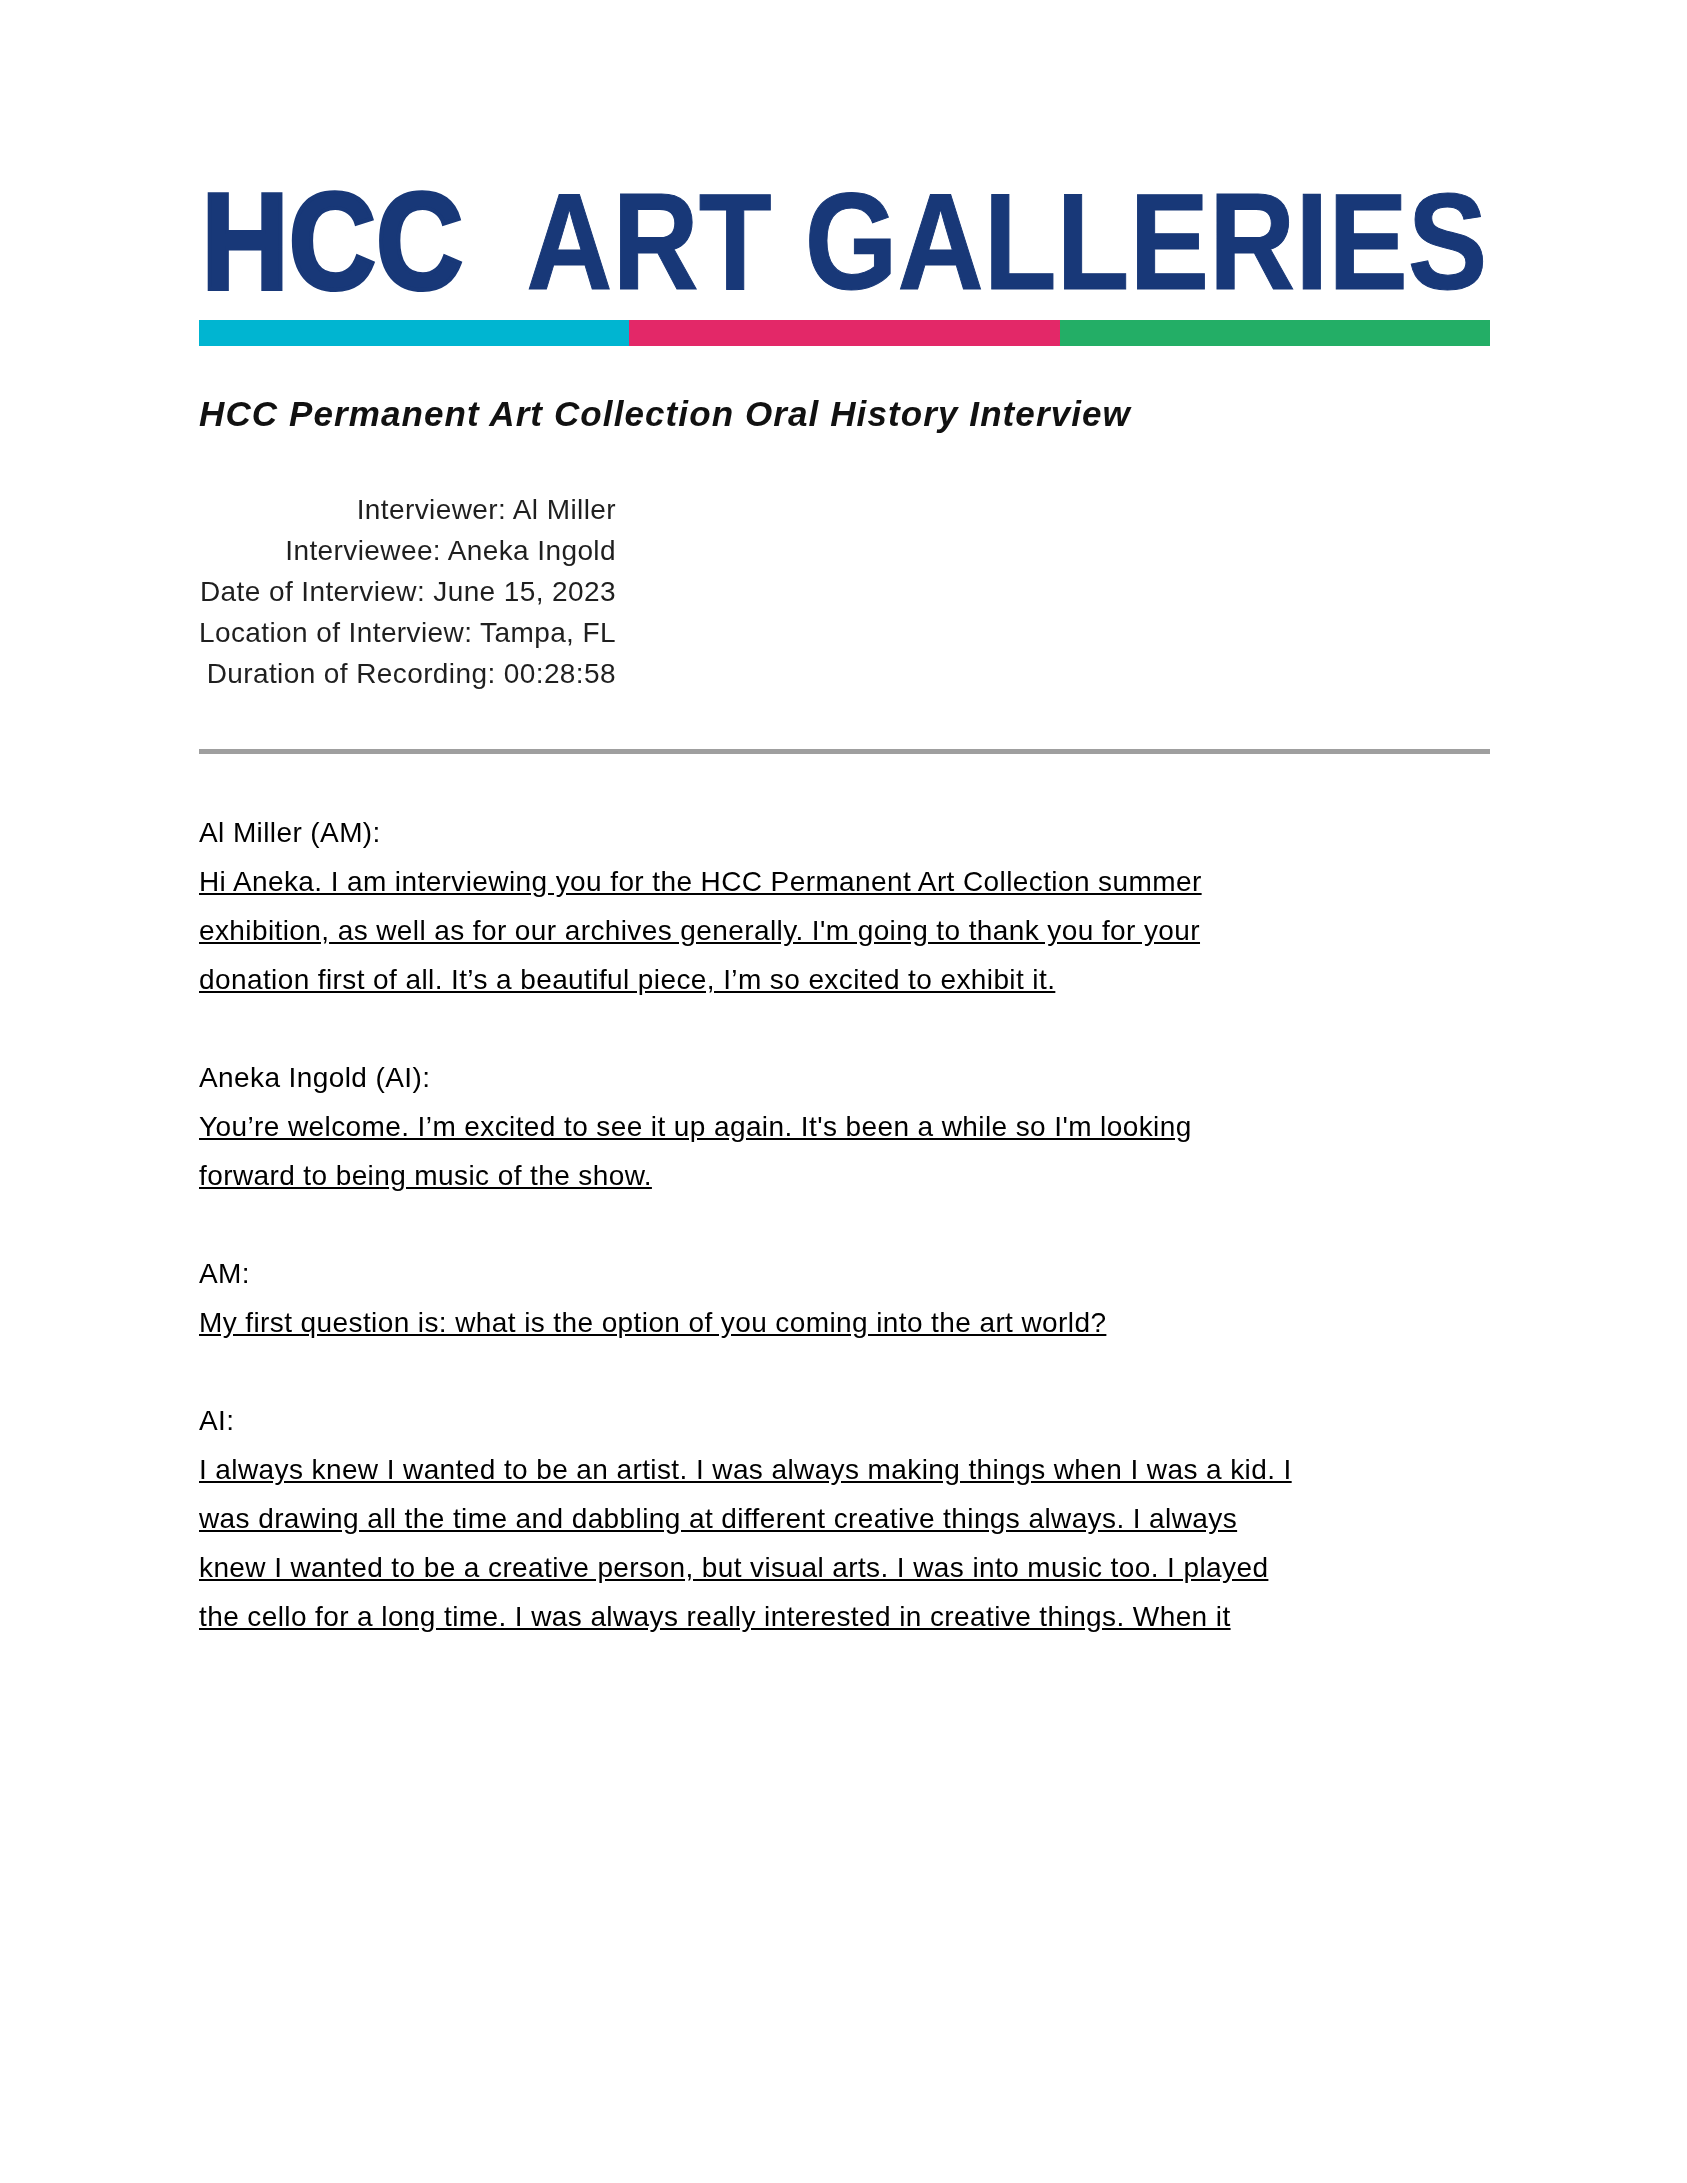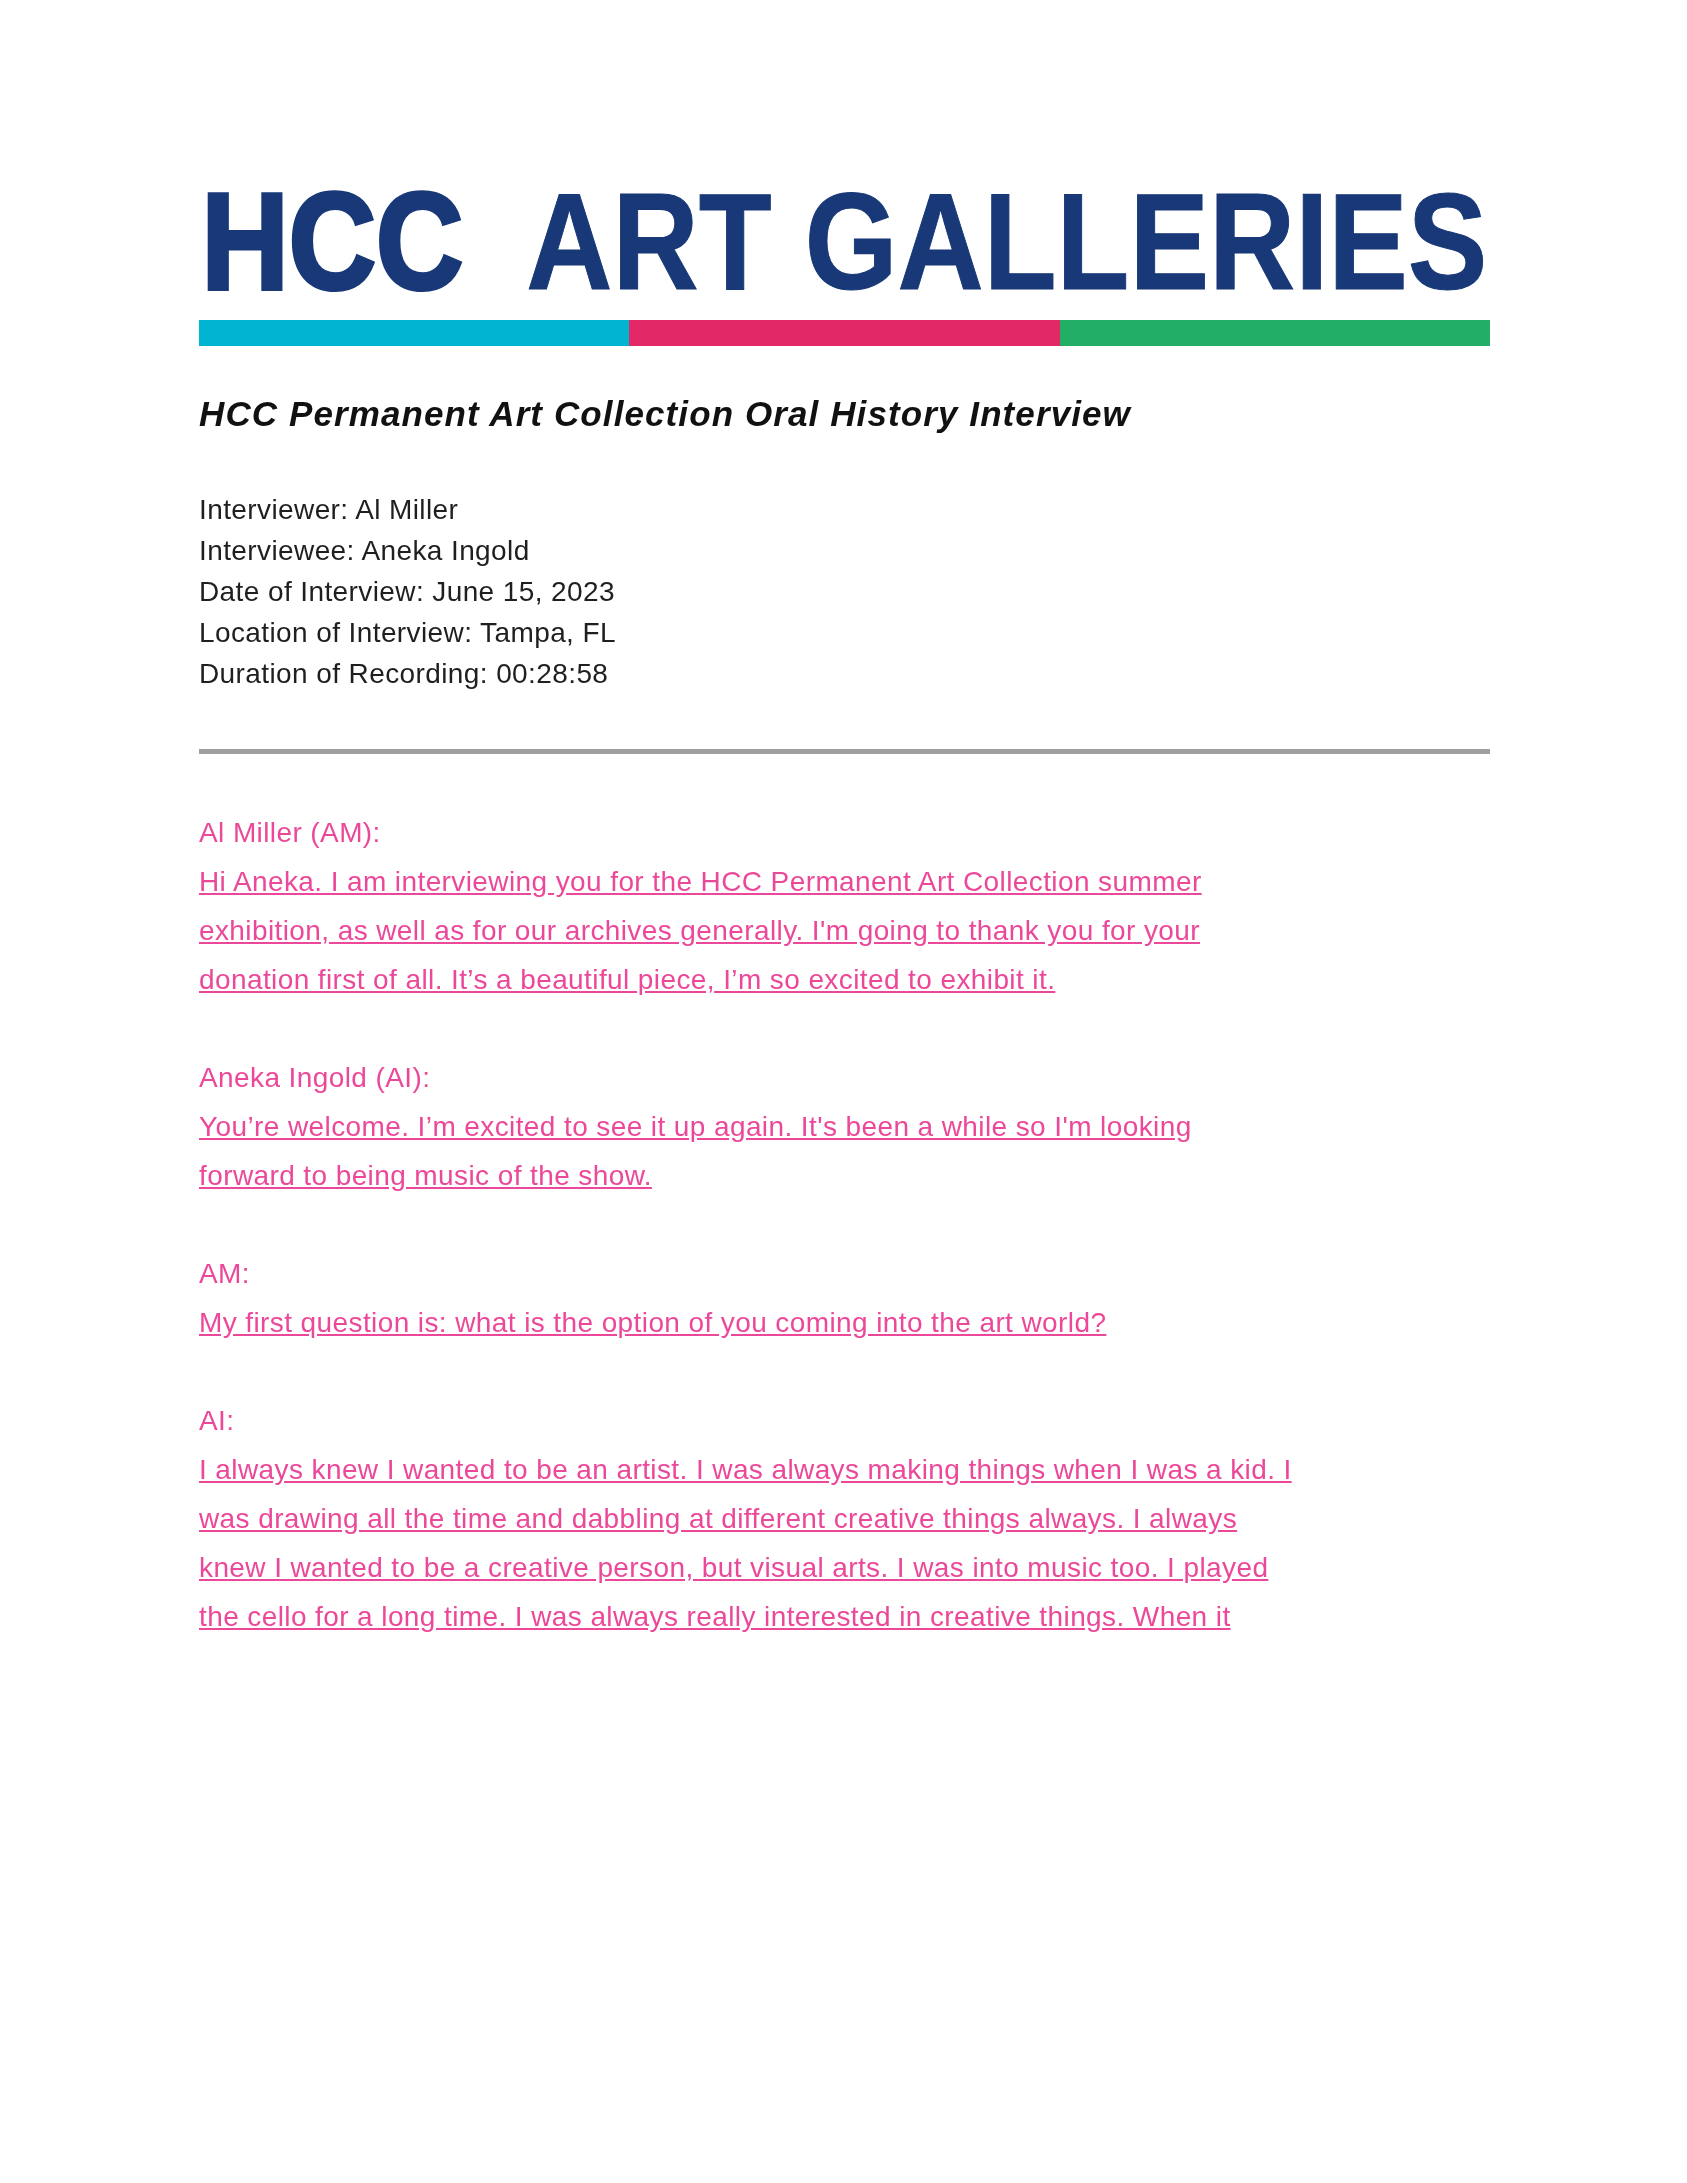--- a/index.html
+++ b/index.html
@@ -70,20 +70,21 @@
   
   .meta {
     position: absolute;
     top: 489px;
     left: 199px;
     font-size: 28px;
     line-height: 41px;
     letter-spacing: 0.4px;
     white-space: pre-line;
     color: #1f1f1f;
+    text-align: right;
   }
 
   
   .divider {
     position: absolute;
     top: 749px;
     left: 199px;
     width: 1291px;
     height: 4.9px;
     background: #9f9f9f;
@@ -93,21 +94,21 @@
 
   
   .transcript {
     position: absolute;
     top: 808px;
     left: 199px;
     width: 1300px;
     font-size: 28px;
     line-height: 49px;
     letter-spacing: 0.4px;
-    color: #ec4899;
+    color: #000000;
   }
   .block { margin: 0 0 49px 0; }
   .speaker { }
   .para { white-space: pre-line; text-decoration: underline; }
 
   
   .footer-mark {
     position: absolute;
     top: 1980px;
     left: 1086px;

